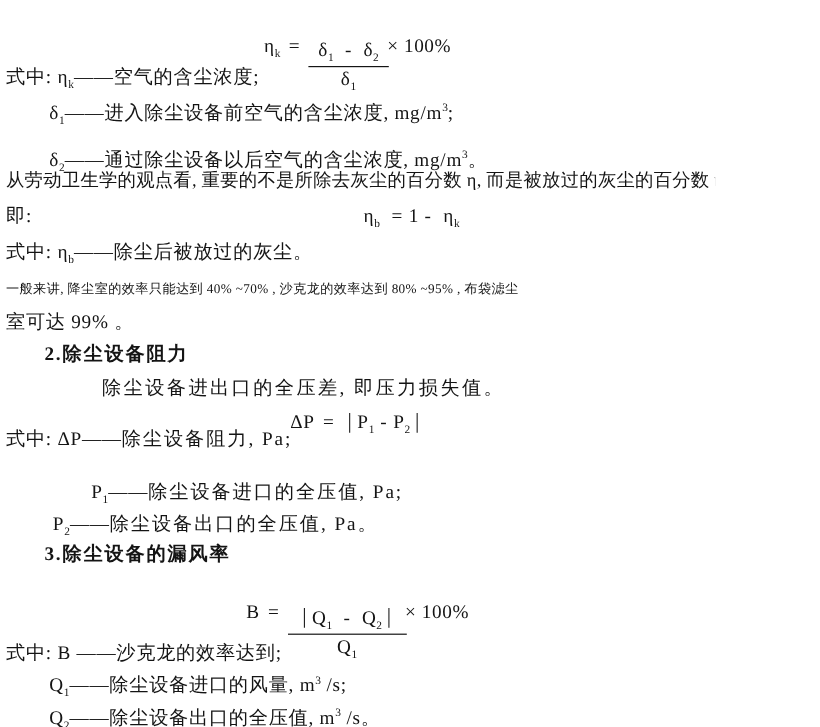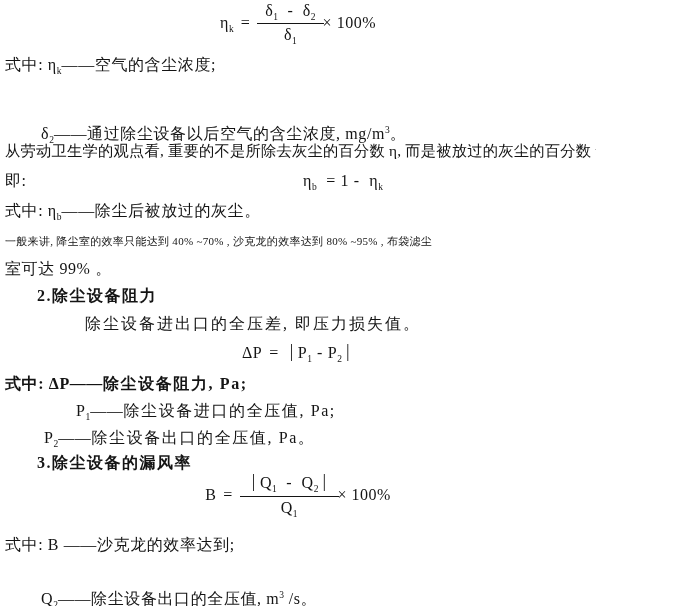--- a/index.html
+++ b/index.html
@@ -13,21 +13,21 @@
     white-space:nowrap; letter-spacing:0.6px;
   }
   .bold { font-weight:bold; letter-spacing:1.5px; }
   sub { font-size:9.5px; line-height:0; letter-spacing:0; }
   sup { font-size:9.5px; line-height:0; letter-spacing:0; }
   .formula-row {
     position:absolute; left:0; width:100%;
     display:flex; justify-content:center; align-items:center;
     font-size:16px; letter-spacing:0.5px;
   }
-  .frac { display:inline-block; text-align:center; vertical-align:middle; }
+  .frac { display:inline-block; text-align:center; vertical-align:middle;margin-top:32px; }
   .num { display:block; border-bottom:1.4px solid #141414; padding:0 8px 3px 8px; }
   .den { display:block; padding-top:2px; }
   .gap  { margin:0 7px; }
   .gap2 { margin:0 5px; }
   .mult { margin-left:-1px; }
   .bar { font-size:18px; position:relative; top:-1px; padding:0 4px; }
   .indent { text-indent:32px; }
 </style>
 </head>
 <body>
@@ -39,20 +39,23 @@
     <span class="gap">=</span>
     <span class="frac">
       <span class="num"><span>δ</span><sub>1</sub>&nbsp;<span class="gap2">-</span>&nbsp;<span>δ</span><sub>2</sub></span>
       <span class="den"><span>δ</span><sub>1</sub></span>
     </span>
     <span class="mult">× 100%</span>
   </div>
 
   <div class="line" style="left:5px; top:54px;">
     <span>式中:</span> <span><span>η</span><sub>k</sub></span><span>——</span><span>空气的含尘浓度;</span>
+  </div>
+  <div class="line" style="left:41px; top:84px;">
+    <span><span>δ</span><sub>1</sub></span><span>——</span><span>进入除尘设备前空气的含尘浓度, mg/m</span><sup>3</sup><span>;</span>
   </div>
   <div class="line" style="left:41px; top:111px;margin-top:12px;">
     <span><span>δ</span><sub>2</sub></span><span>——</span><span>通过除尘设备以后空气的含尘浓度, mg/m</span><sup>3</sup><span>。</span>
   </div>
 
   <div class="line" style="left:5px; top:140px; font-size:15.3px; letter-spacing:0.2px;">
     <span>从劳动卫生学的观点看, 重要的不是所除去灰尘的百分数 </span><span>η</span><span>, 而是被放过的灰尘的百分数 </span><span><span>η</span><sub>b</sub></span><span>。</span>
   </div>
 
   <div class="line" style="left:5px; top:170px;">即:</div>
@@ -77,21 +80,21 @@
   <div class="formula-row" style="top:342px;">
     <span>ΔP</span>
     <span class="gap">=</span>
     <span class="bar">|</span>
     <span><span>P</span><sub>1</sub></span>
     <span class="gap2">-</span>
     <span><span>P</span><sub>2</sub></span>
     <span class="bar">|</span>
   </div>
 
-  <div class="line" style="left:5px; top:373px;font-weight:bold;">
+  <div class="line" style="left:5px; top:356px;">
     <span>式中:</span> <span>ΔP</span><span>——</span><span style="letter-spacing:1.6px;">除尘设备阻力, Pa;</span>
   </div>
   <div class="line" style="left:44px; top:400px;margin-left:32px;">
     <span><span>P</span><sub>1</sub></span><span>——</span><span style="letter-spacing:1.6px;">除尘设备进口的全压值, Pa;</span>
   </div>
   <div class="line" style="left:44px; top:427px;">
     <span><span>P</span><sub>2</sub></span><span>——</span><span style="letter-spacing:1.6px;">除尘设备出口的全压值, Pa。</span>
   </div>
 
   <div class="line bold" style="left:37px; top:452px;">3.除尘设备的漏风率</div>
@@ -102,17 +105,20 @@
     <span class="frac">
       <span class="num"><span class="bar">|</span><span>Q</span><sub>1</sub>&nbsp;<span class="gap2">-</span>&nbsp;<span>Q</span><sub>2</sub><span class="bar">|</span></span>
       <span class="den"><span>Q</span><sub>1</sub></span>
     </span>
     <span class="mult">× 100%</span>
   </div>
 
   <div class="line" style="left:5px; top:534px;">
     <span>式中: </span><span>B</span><span> ——</span><span>沙克龙的效率达到;</span>
   </div>
+  <div class="line" style="left:41px; top:561px;">
+    <span><span>Q</span><sub>1</sub></span><span>——</span><span>除尘设备进口的风量, m</span><sup>3</sup><span> /s;</span>
+  </div>
   <div class="line" style="left:41px; top:588px;">
     <span><span>Q</span><sub>2</sub></span><span>——</span><span>除尘设备出口的全压值, m</span><sup>3</sup><span> /s。</span>
   </div>
 
 </div>
 
 </body></html>

